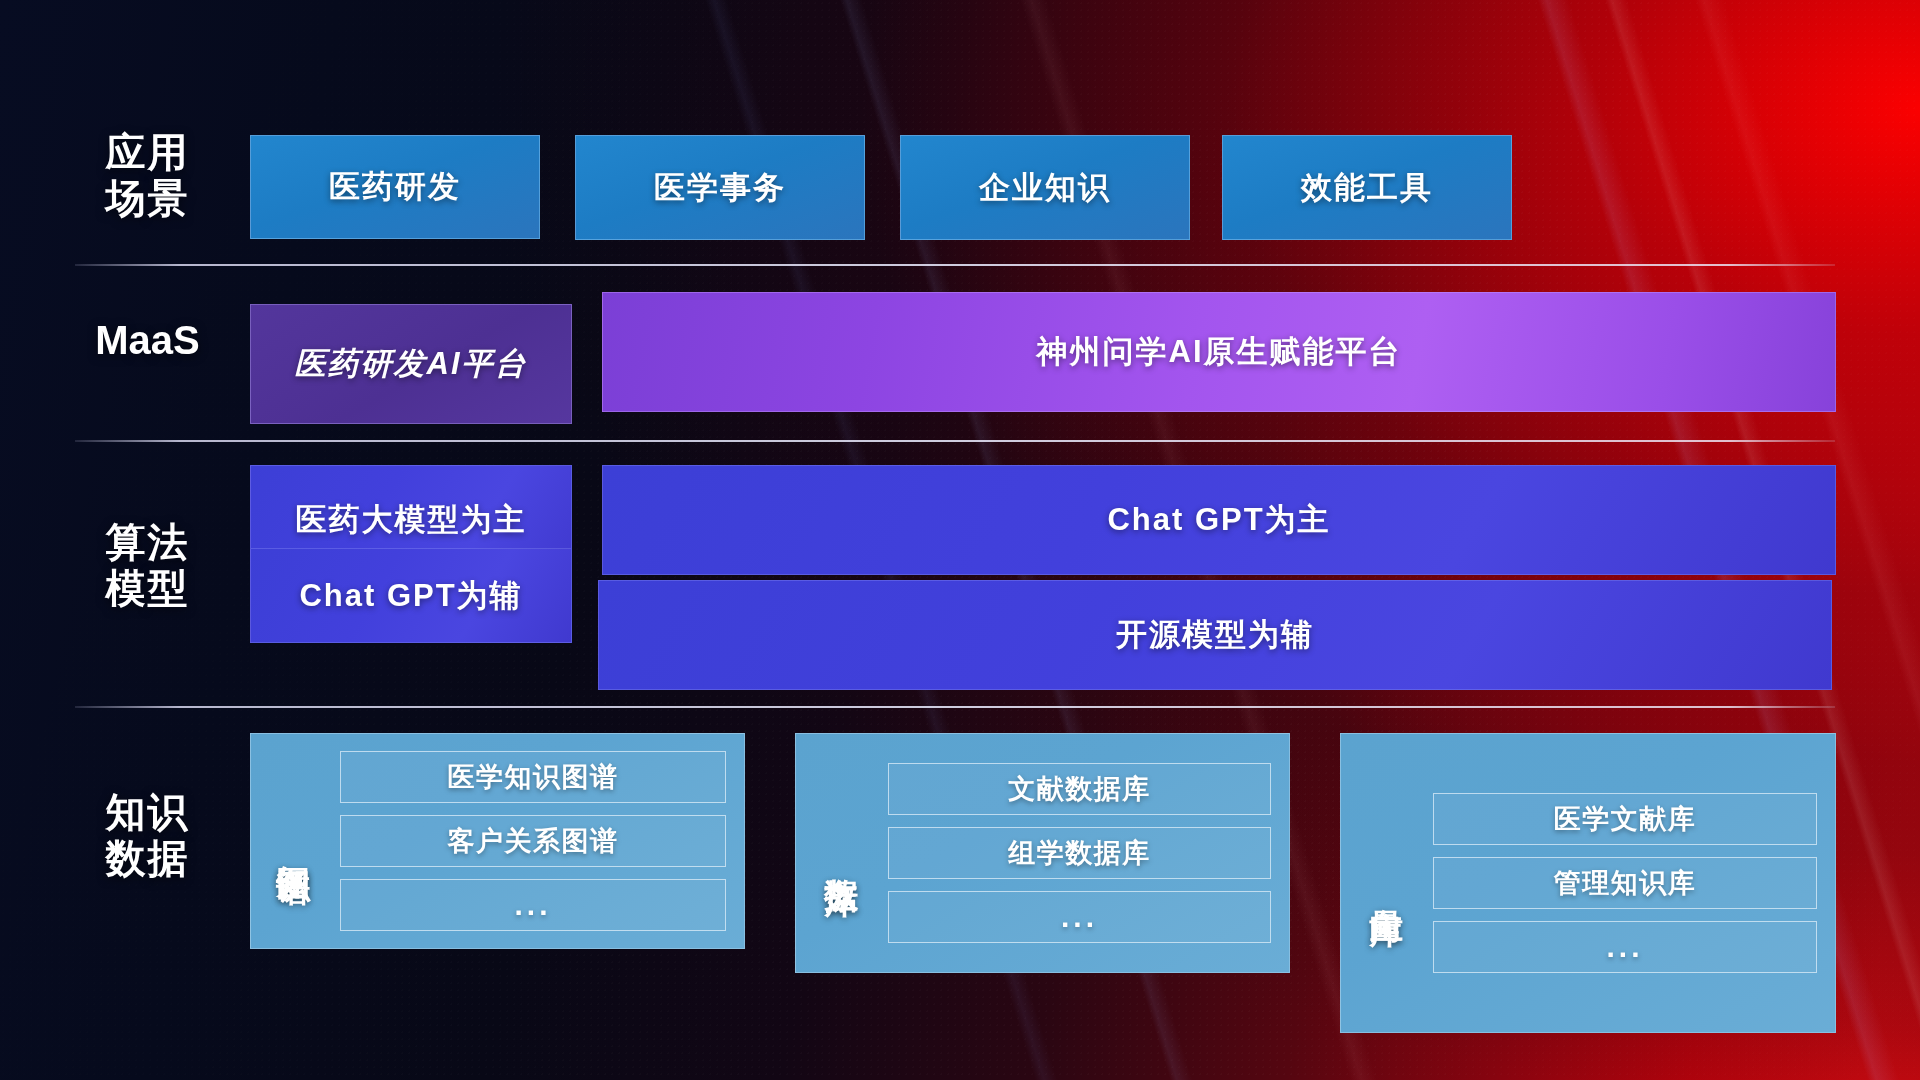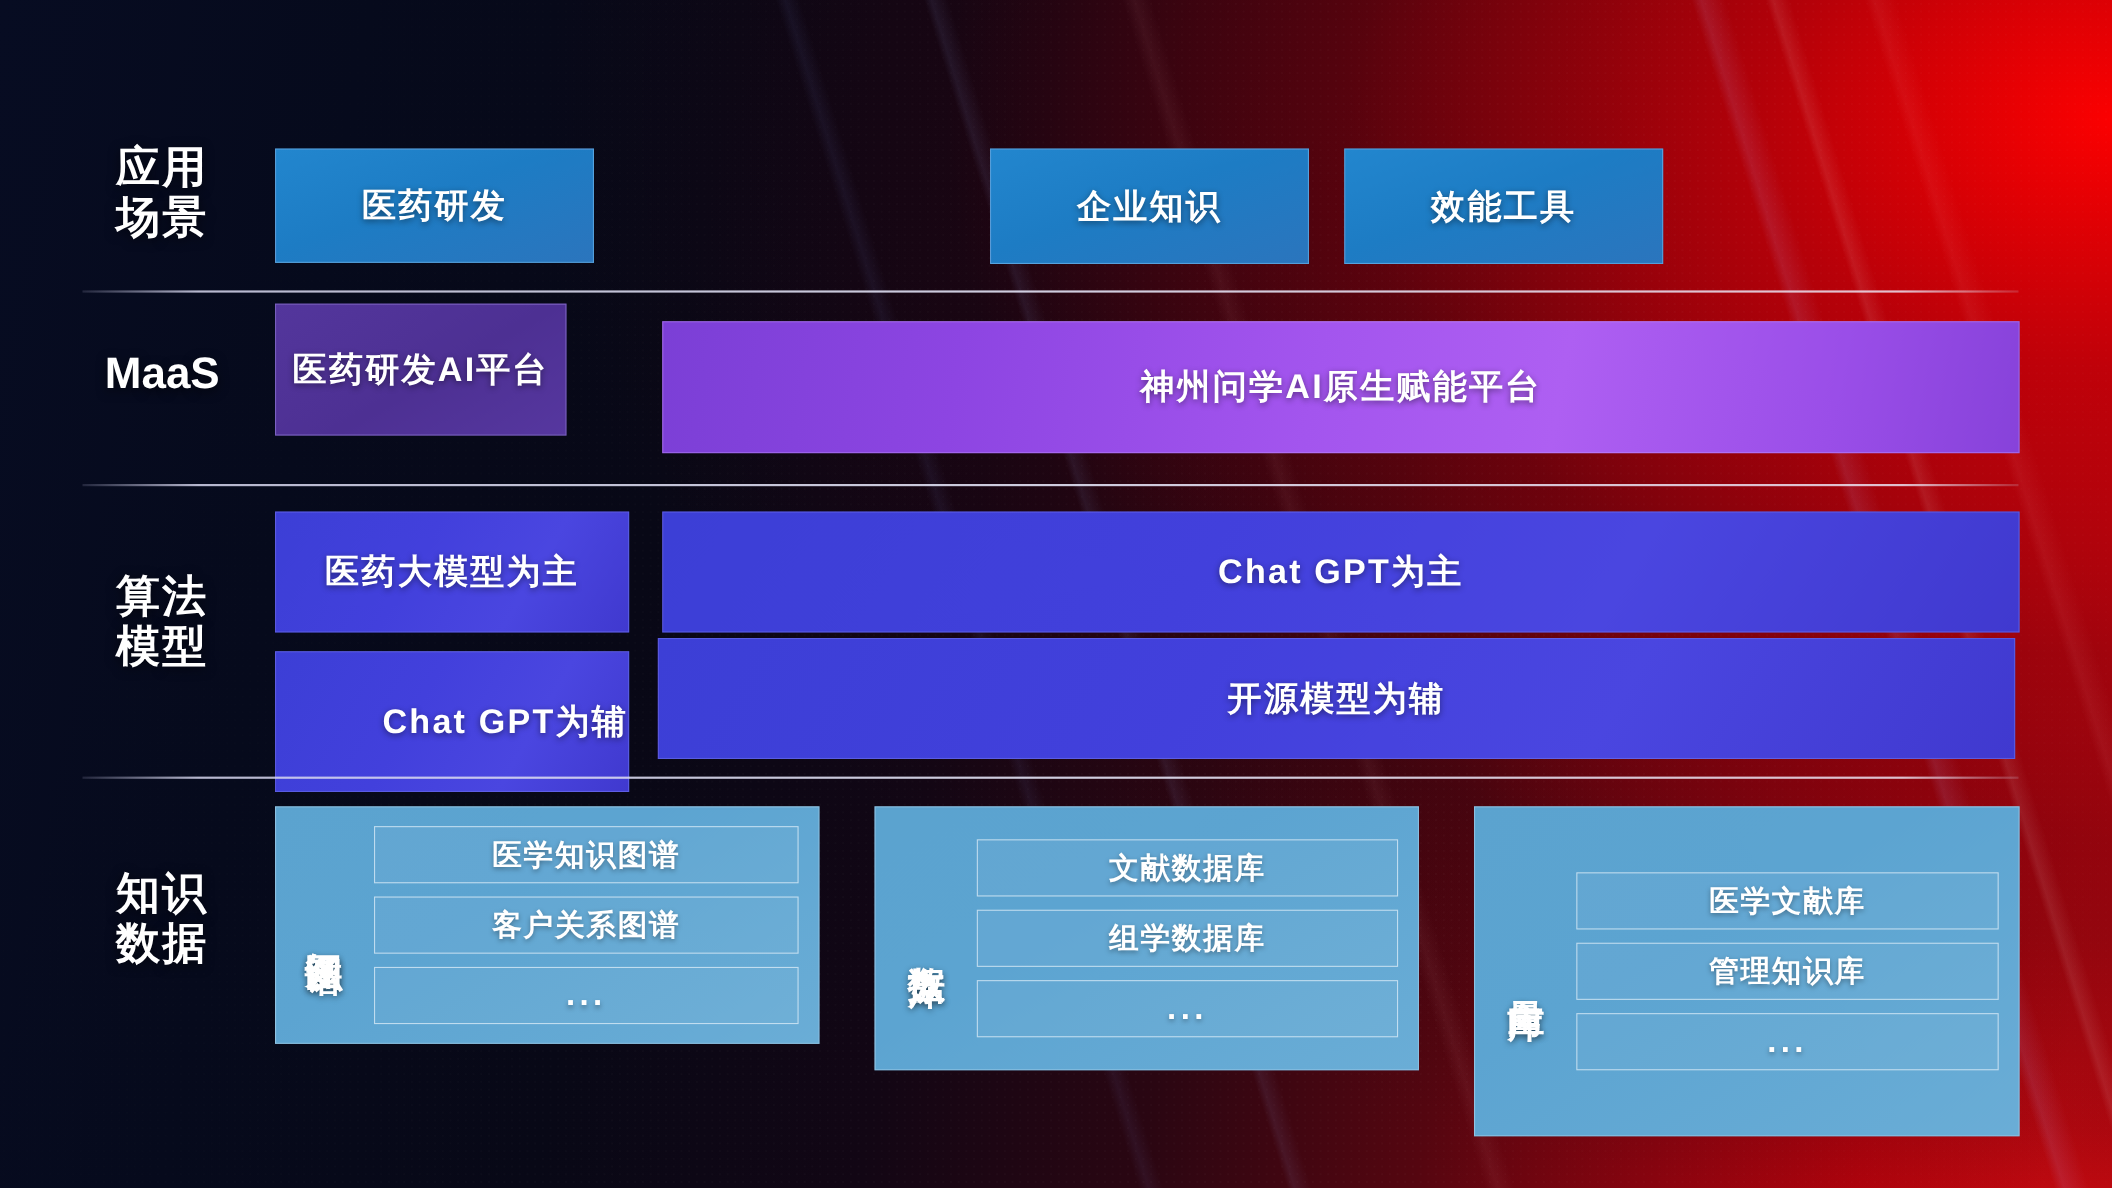--- a/index.html
+++ b/index.html
@@ -80,51 +80,54 @@
   <div class="dots"></div>
 
   <div class="rowlabel" style="left:80px;top:130px;width:135px;font-size:40px;">
     <div>应用</div>
     <div>场景</div>
   </div>
 
   <div class="box app-box" style="left:250px;top:135px;width:290px;height:104px;">
     <span>医药研发</span>
   </div>
+  <div class="box app-box" style="left:575px;top:135px;width:290px;height:105px;">
+    <span>医学事务</span>
+  </div>
   <div class="box app-box" style="left:900px;top:135px;width:290px;height:105px;align-items:center;">
     <span>企业知识</span>
   </div>
   <div class="box app-box" style="left:1222px;top:135px;width:290px;height:105px;">
     <span>效能工具</span>
   </div>
 
   <div class="divider" style="top:264px;"></div>
 
   <div class="rowlabel" style="left:80px;top:318px;width:135px;font-size:40px;letter-spacing:0;">
     <div>MaaS</div>
   </div>
 
-  <div class="box maas-left" style="left:250px;top:276px;width:265px;height:120px;">
+  <div class="box maas-left" style="left:250px;top:304px;width:322px;height:120px;font-style:italic;">
     <span>医药研发AI平台</span>
   </div>
   <div class="box maas-right" style="left:602px;top:292px;width:1234px;height:120px;">
     <span>神州问学AI原生赋能平台</span>
   </div>
 
   <div class="divider" style="top:440px;"></div>
 
   <div class="rowlabel" style="left:80px;top:520px;width:135px;font-size:40px;">
     <div>算法</div>
     <div>模型</div>
   </div>
 
   <div class="box algo-box" style="left:250px;top:465px;width:322px;height:110px;">
     <span>医药大模型为主</span>
   </div>
-  <div class="box algo-box" style="left:250px;top:592px;width:322px;height:128px;justify-content:flex-end;">
+  <div class="box algo-box" style="left:250px;top:548px;width:322px;height:95px;">
     <span>Chat GPT为辅</span>
   </div>
   <div class="box algo-box" style="left:602px;top:465px;width:1234px;height:110px;">
     <span>Chat GPT为主</span>
   </div>
   <div class="box algo-box" style="left:598px;top:580px;width:1234px;height:110px;">
     <span>开源模型为辅</span>
   </div>
 
   <div class="divider" style="top:706px;"></div>

